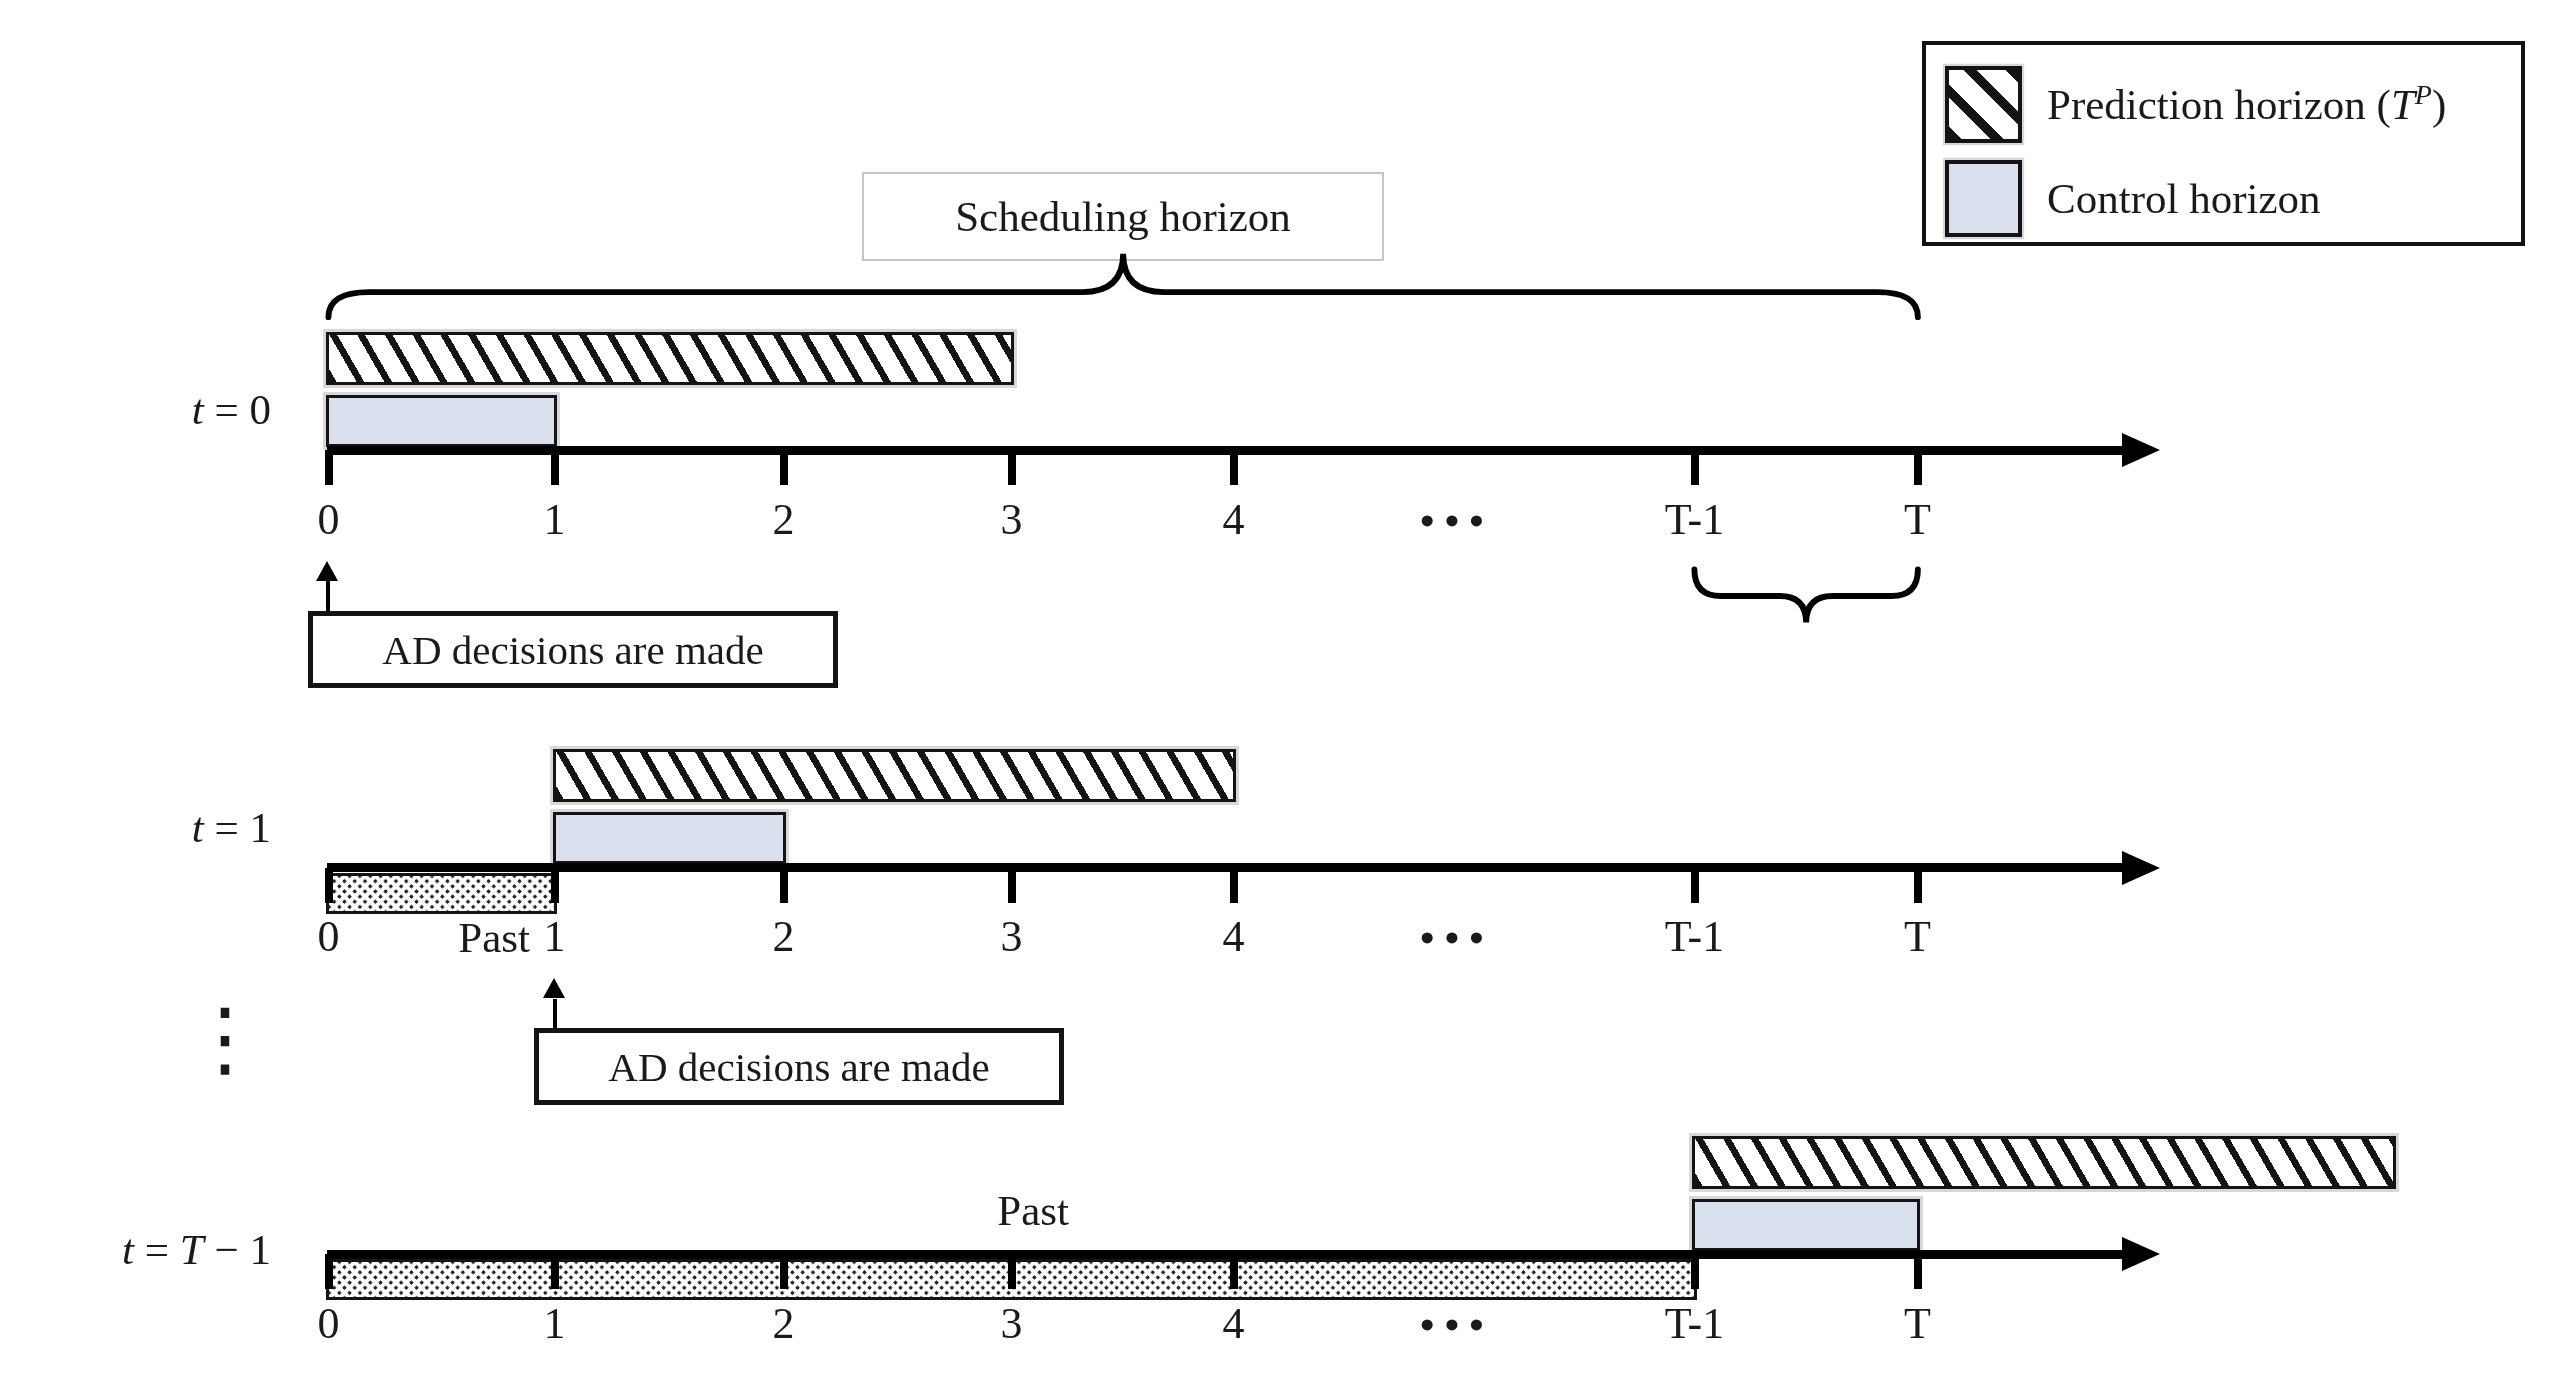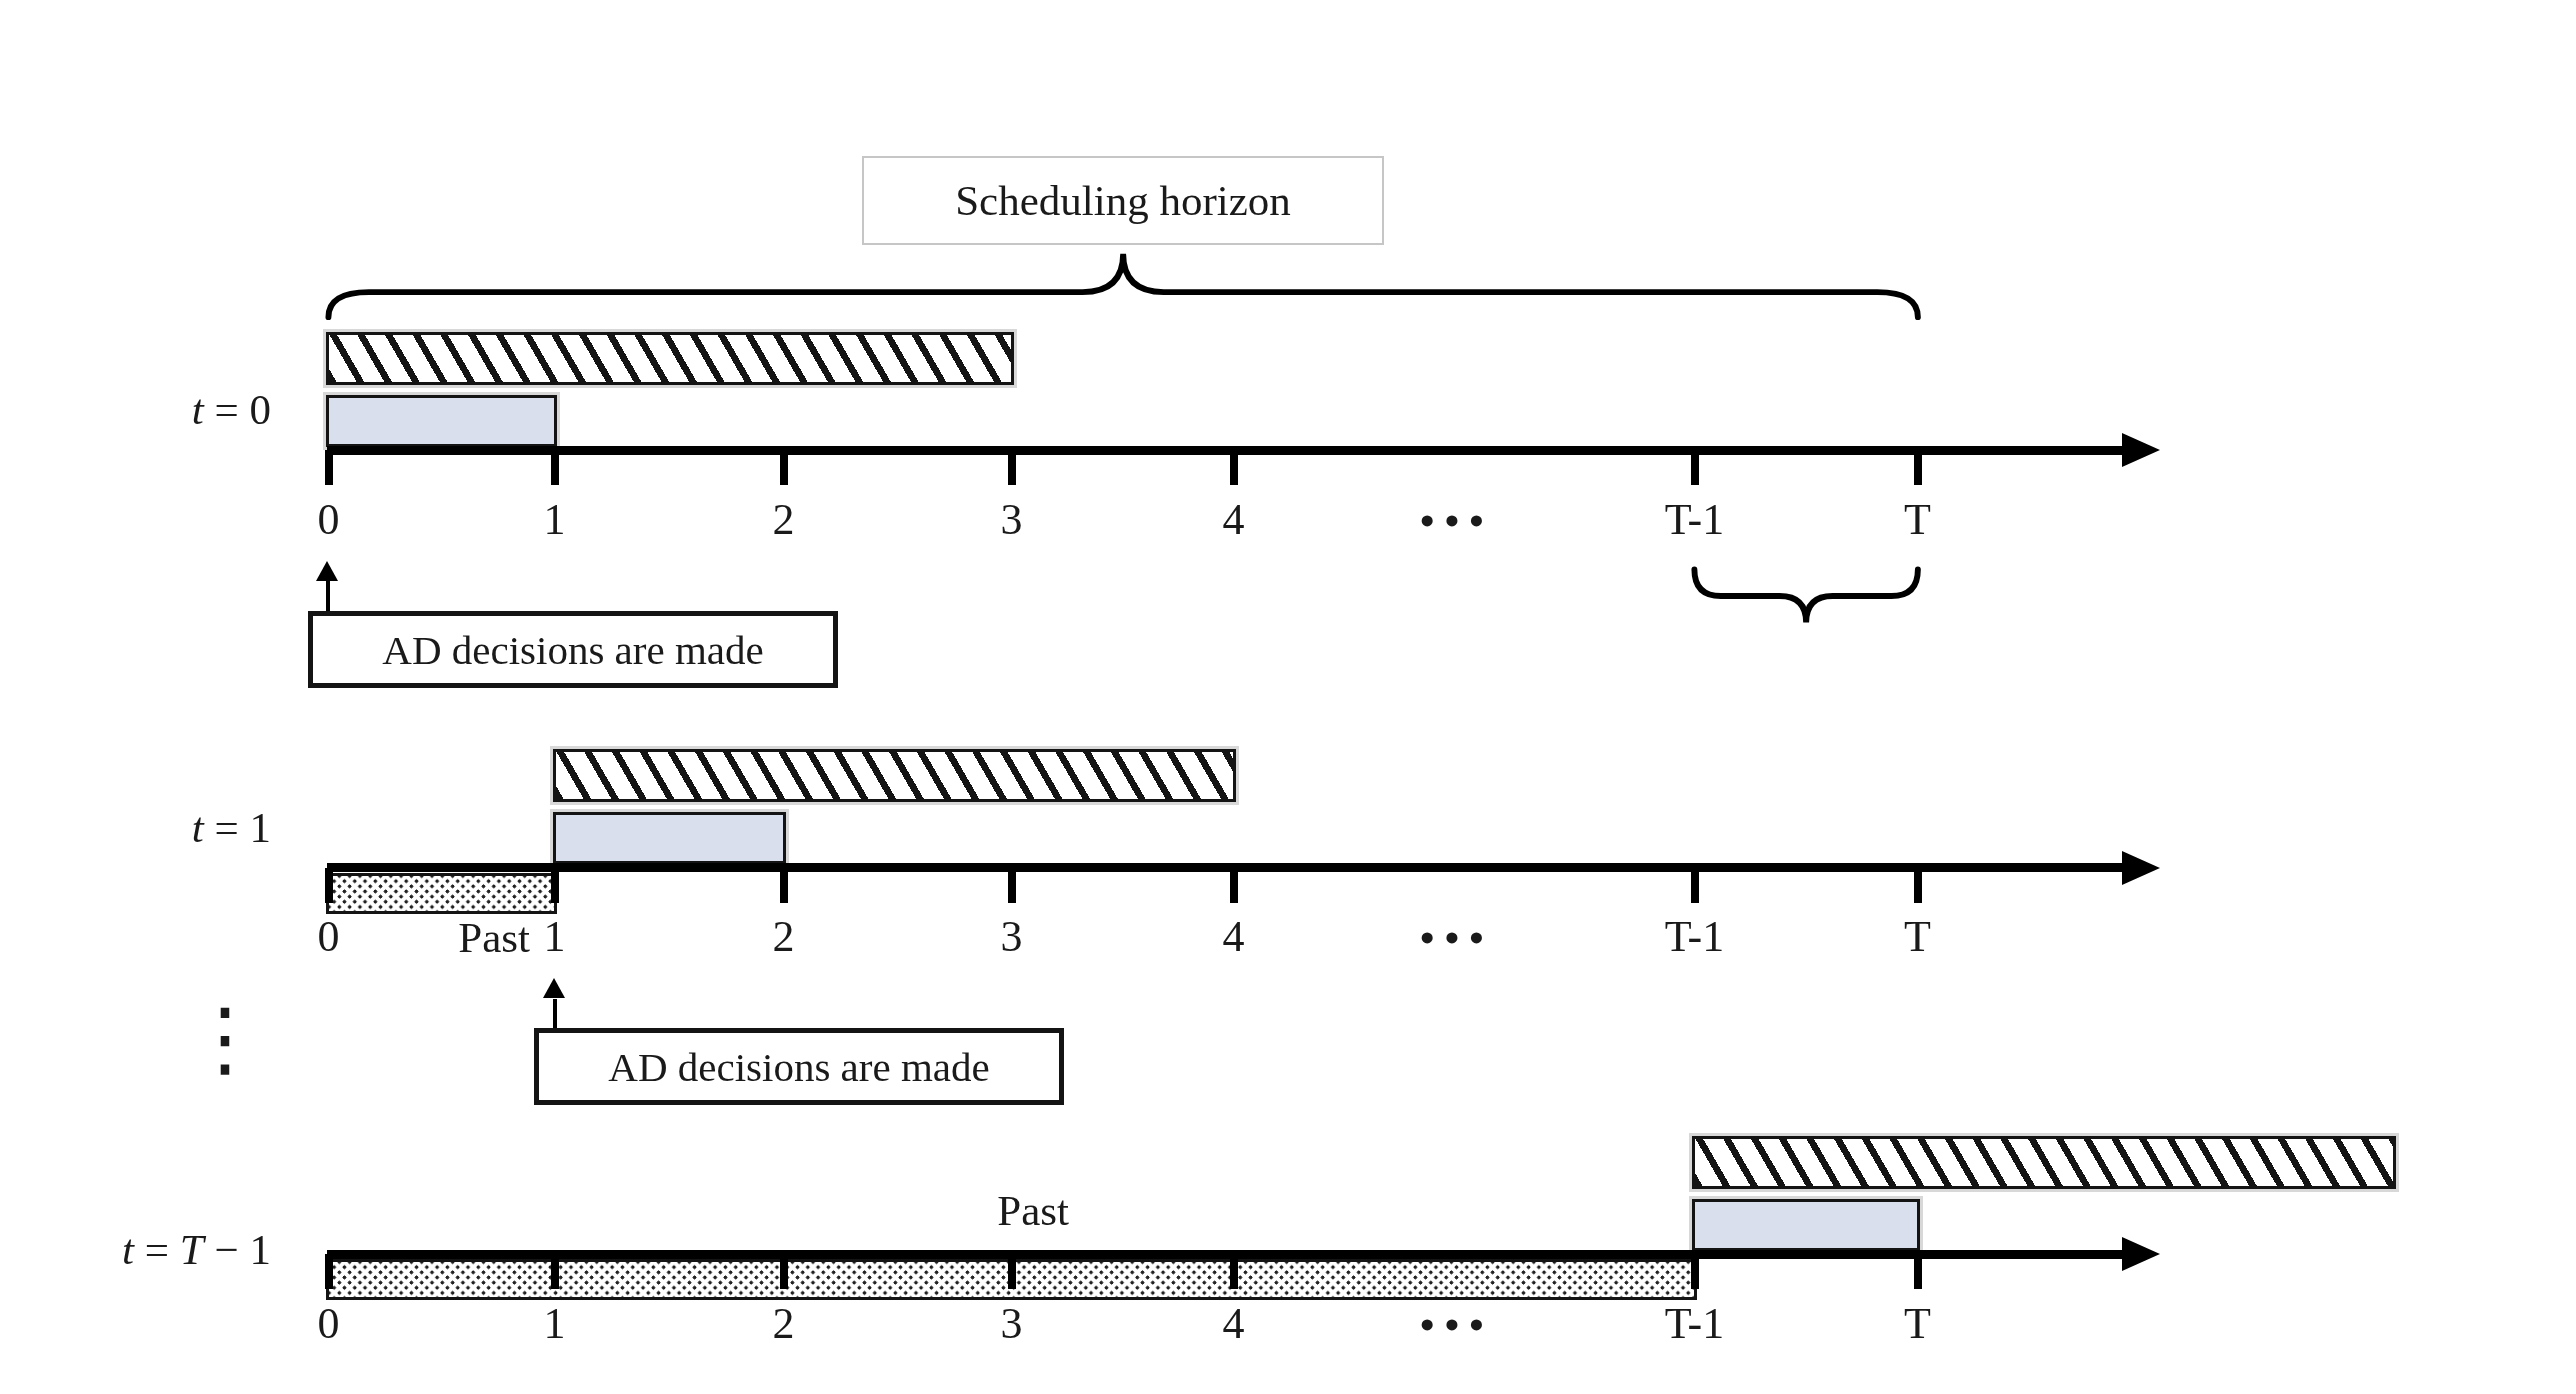--- a/index.html
+++ b/index.html
@@ -53,22 +53,32 @@
   .legend-label{margin-left:25px;font-size:43px;white-space:nowrap;}
   .legend-label sup{font-size:0.65em;}
   .vdots{position:absolute;left:177px;top:997px;width:96px;text-align:center;
     font-size:83px;line-height:1.0;z-index:6;font-family:"DejaVu Serif","Liberation Serif",serif;}
 </style>
 </head>
 <body>
 
 <div id="canvas">
 
+  <div class="legend">
+    <div class="legend-row" style="top:20.7px;">
+      <span class="swatch swatch-hatch"></span>
+      <span class="legend-label" id="legend-label-0"><span>Prediction horizon (</span><i>T</i><sup><i>P</i></sup><span>)</span></span>
+    </div>
+    <div class="legend-row" style="top:115px;">
+      <span class="swatch swatch-control"></span>
+      <span class="legend-label" id="legend-label-1"><span>Control horizon</span></span>
+    </div>
+  </div>
 
-  <div class="box-gray" style="left:862px;top:156px;width:522px;height:89px;">
+  <div class="box-gray" style="left:862px;top:172px;width:522px;height:89px;">
     <span>Scheduling horizon</span>
   </div>
 
   <div class="vdots">⋮</div>
 
   <svg id="brace-layer" viewBox="0 0 3492 1890" width="2576" height="1394">
       <path d="M 445 430 Q 445 396 500 396 L 1467.5 396 Q 1522.5 396 1522.5 344 Q 1522.5 396 1577.5 396 L 2545 396 Q 2600 396 2600 430"></path>
       <path d="M 2297 772 Q 2297 808 2333 808 L 2412.5 808 Q 2448.5 808 2448.5 844 Q 2448.5 808 2484.5 808 L 2564 808 Q 2600 808 2600 772"></path>
     </svg>
 

